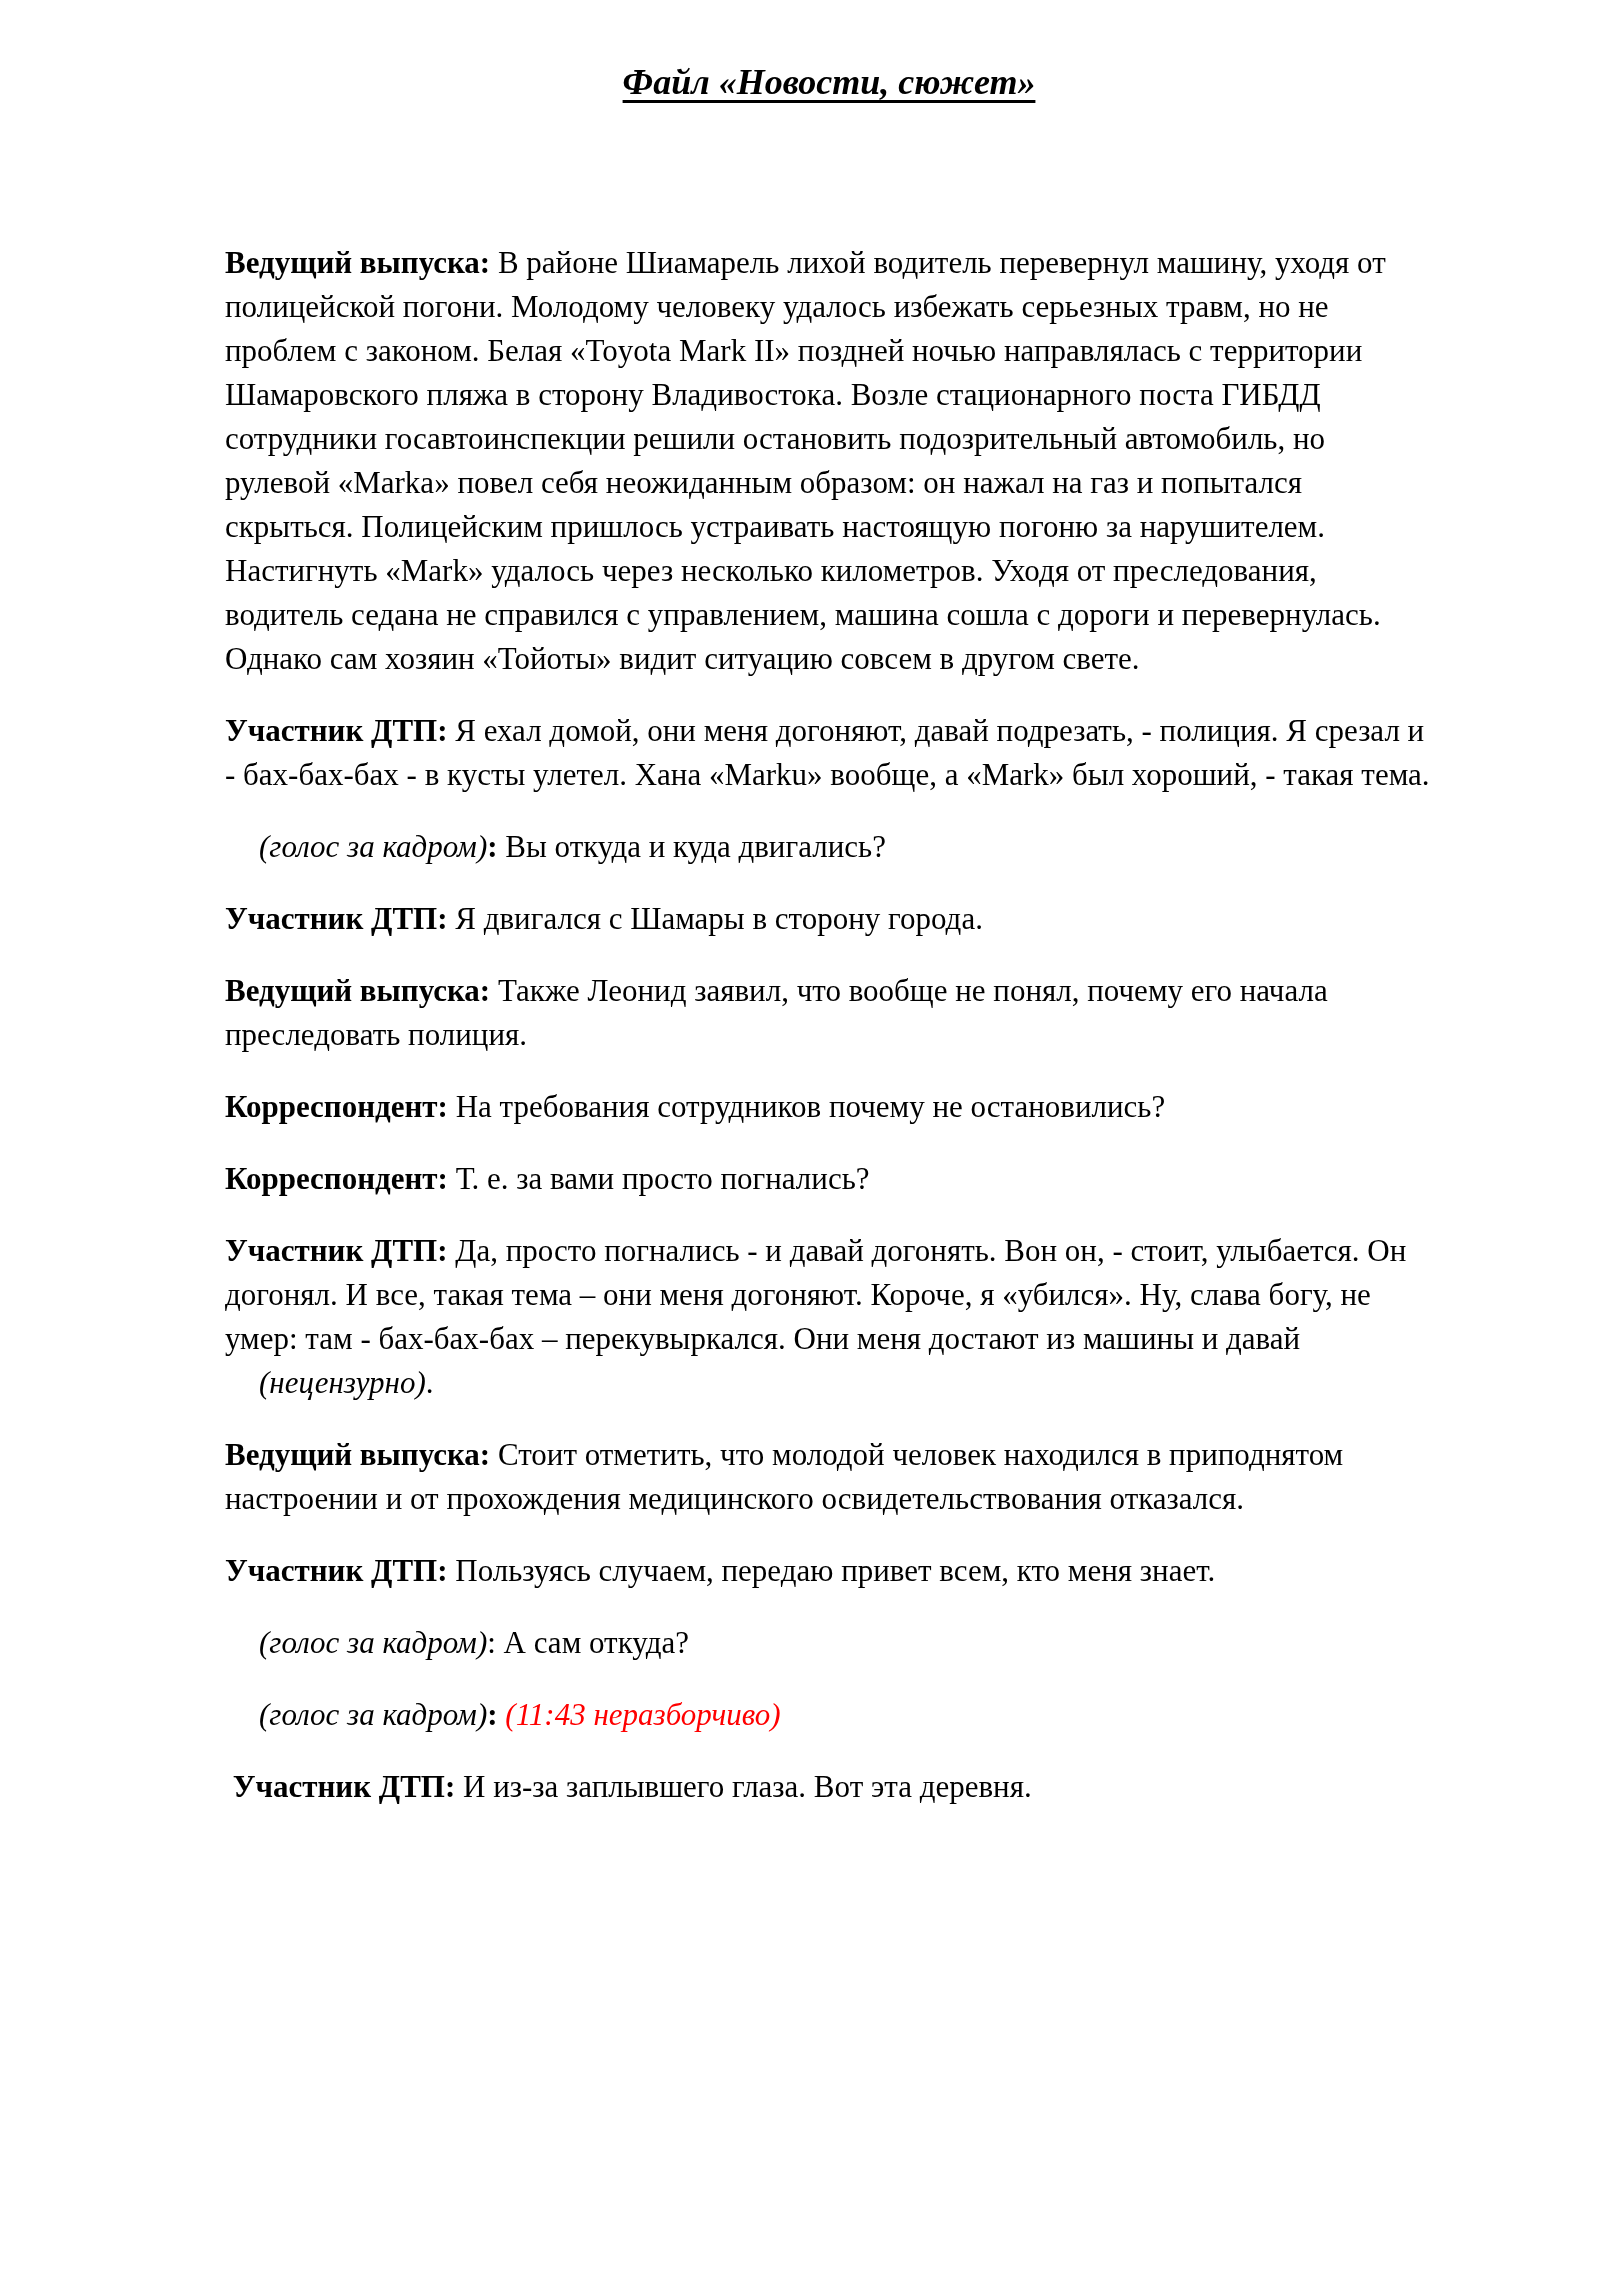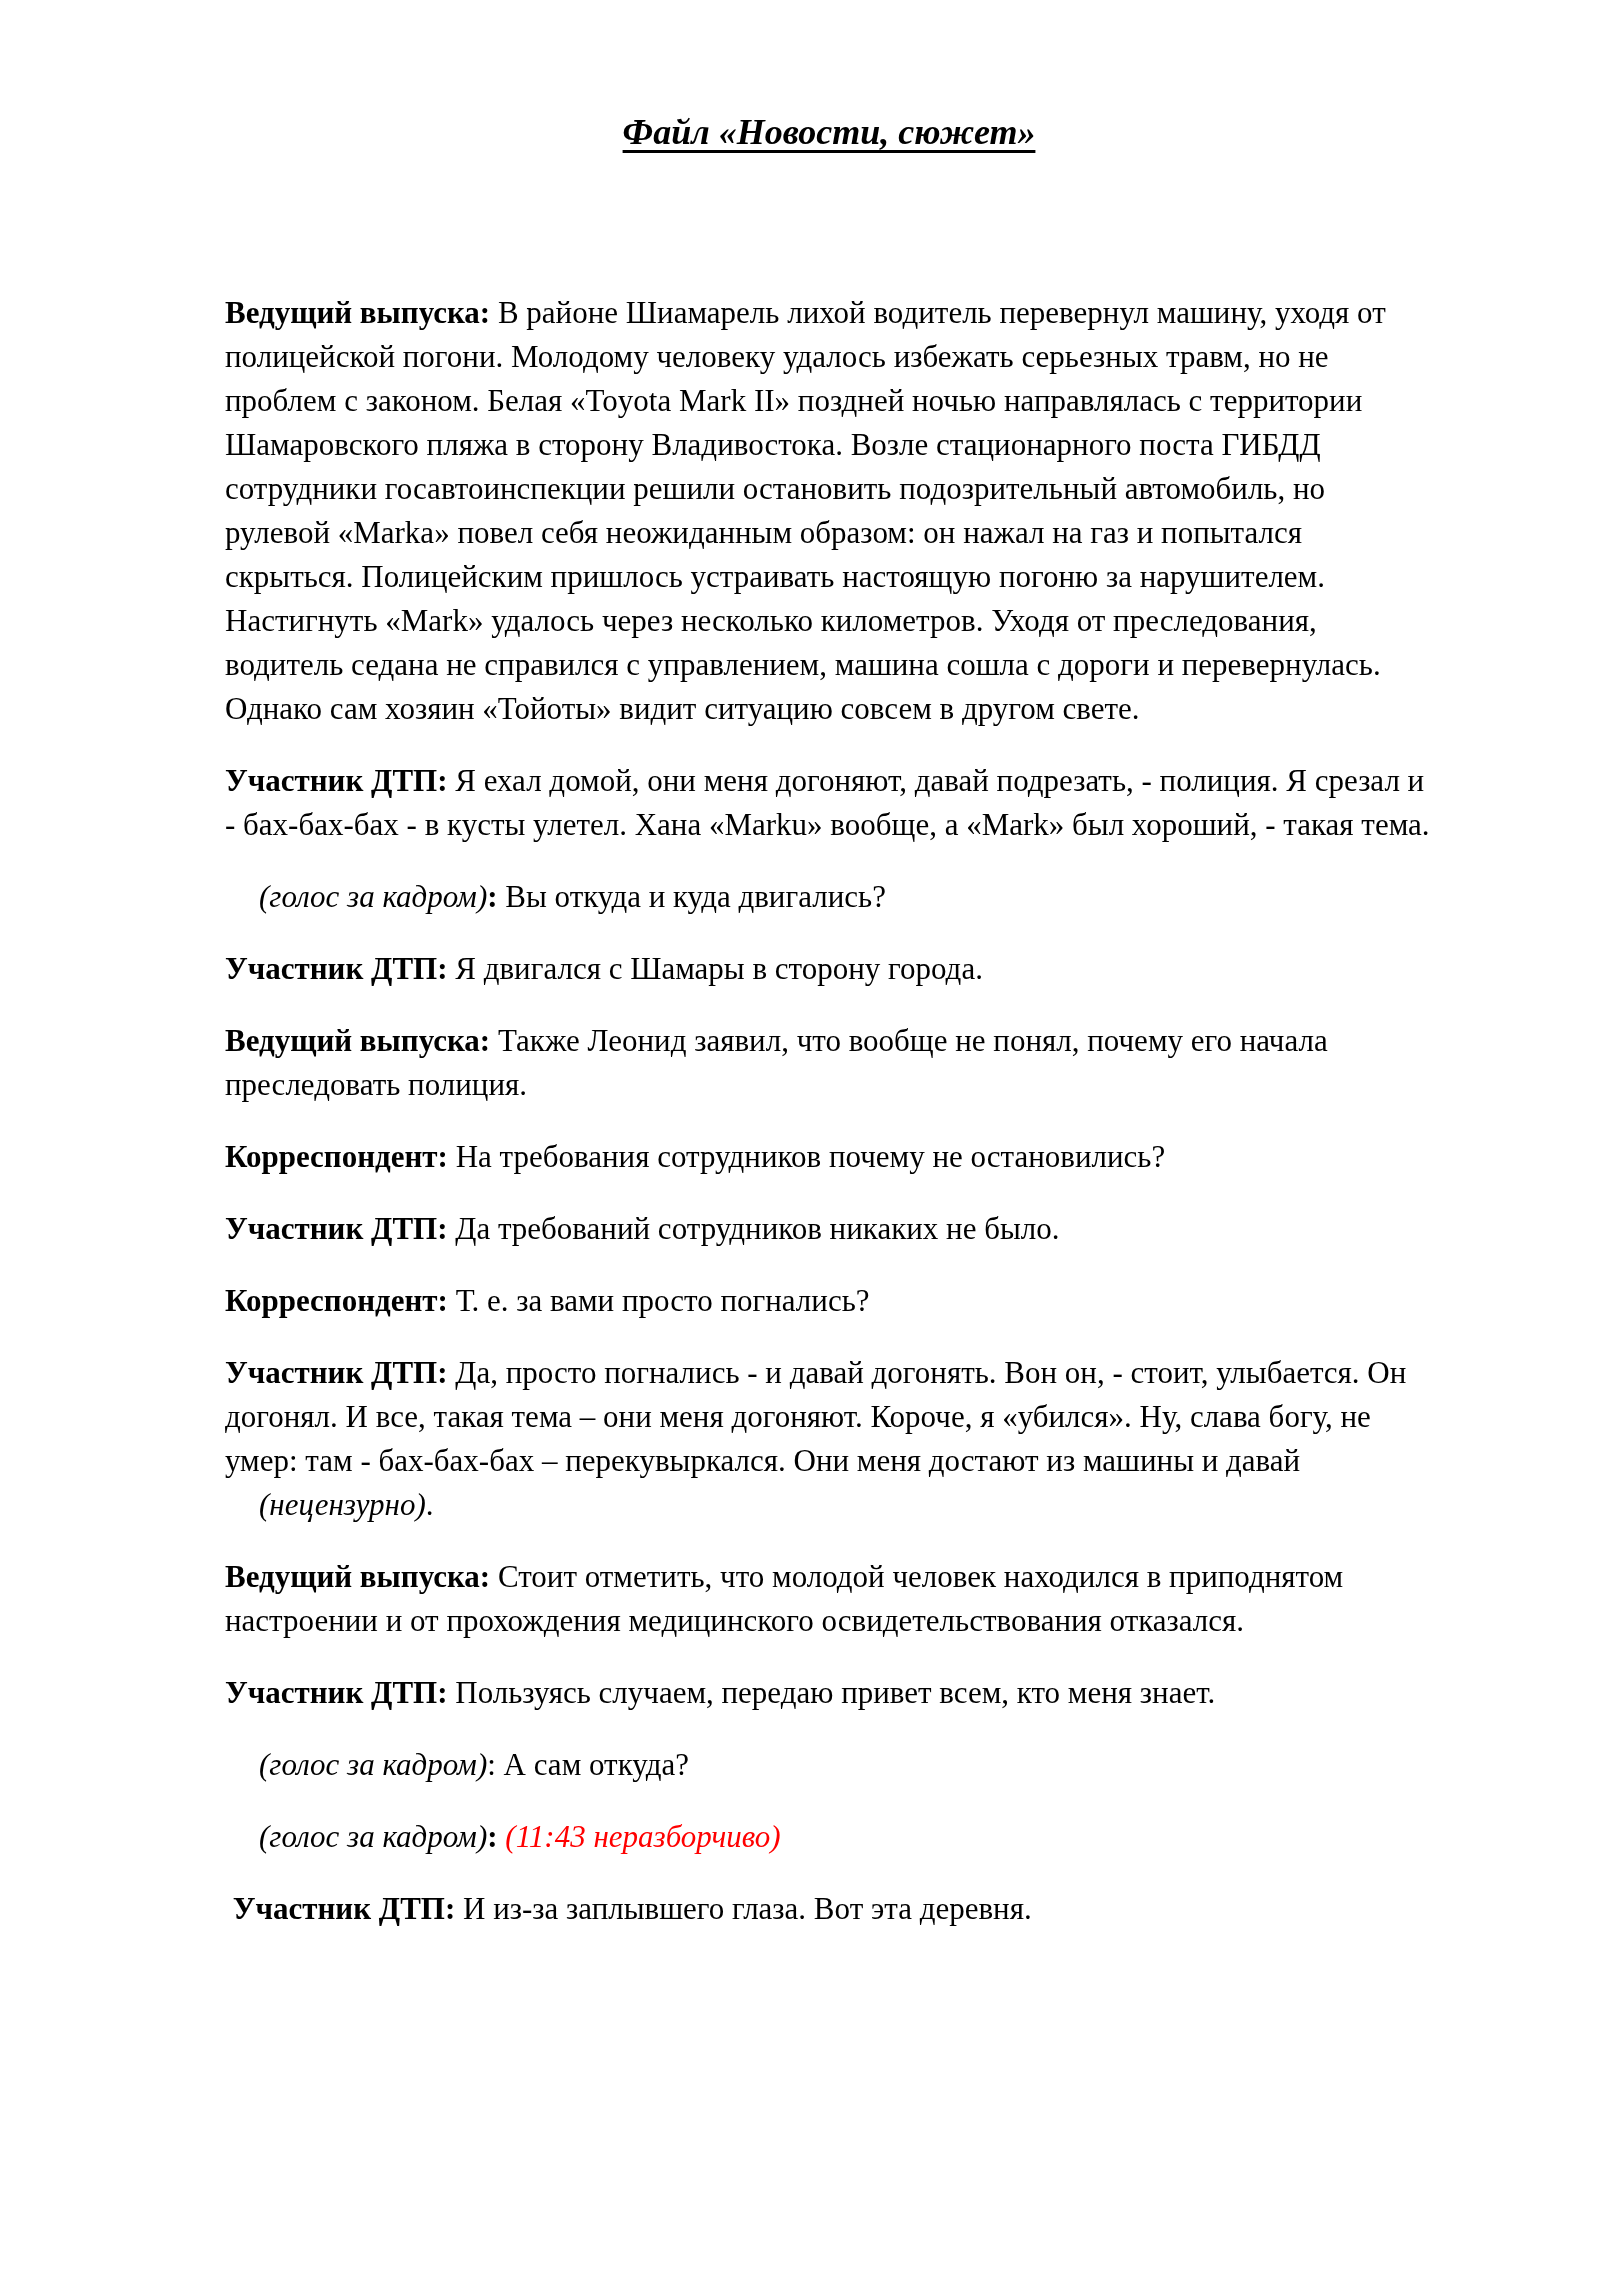--- a/index.html
+++ b/index.html
@@ -7,21 +7,21 @@
     padding: 0;
     background: #ffffff;
   }
   .page {
     position: relative;
     width: 1553px;
     min-height: 2293px;
     box-sizing: border-box;
     background: var(--bg-color, #ffffff);
     color: var(--text-color, #000000);
-    padding: 110px 120px 59px 225px;
+    padding: 60px 120px 59px 225px;
     font-family: "Liberation Serif", "DejaVu Serif", serif;
   }
   .title {
     margin: 0 0 137px 0;
     text-align: center;
     font-size: 36px;
     line-height: 44px;
     font-weight: 700;
     font-style: italic;
     text-decoration: underline;
@@ -44,21 +44,20 @@
 
 <div class="page" style="--bg-color: #ffffff; --text-color: #000000; --red-color: #ff0000;">
   <h1 class="title">Файл «Новости, сюжет»</h1>
   <div class="transcript">
       <p class="para"><span class="seg-bold">Ведущий выпуска:</span><span class="seg-normal"> В районе Шиамарель лихой водитель перевернул машину, уходя от полицейской погони. Молодому человеку удалось избежать серьезных травм, но не проблем с законом. Белая «Toyota Mark II» поздней ночью направлялась с территории Шамаровского пляжа в сторону Владивостока. Возле стационарного поста ГИБДД сотрудники госавтоинспекции решили остановить подозрительный автомобиль, но рулевой «Marka» повел себя неожиданным образом: он нажал на газ и попытался скрыться. Полицейским пришлось устраивать настоящую погоню за нарушителем. Настигнуть «Mark» удалось через несколько километров. Уходя от преследования, водитель седана не справился с управлением, машина сошла с дороги и перевернулась. Однако сам хозяин «Тойоты» видит ситуацию совсем в другом свете.</span></p>
       <p class="para"><span class="seg-bold">Участник ДТП:</span><span class="seg-normal"> Я ехал домой, они меня догоняют, давай подрезать, - полиция. Я срезал и - бах-бах-бах - в кусты улетел. Хана «Marku» вообще, а «Mark» был хороший, - такая тема.</span></p>
       <p class="para"><span class="seg-italic">(голос за кадром)</span><span class="seg-bold">:</span><span class="seg-normal"> Вы откуда и куда двигались?</span></p>
       <p class="para"><span class="seg-bold">Участник ДТП:</span><span class="seg-normal"> Я двигался с Шамары в сторону города.</span></p>
       <p class="para"><span class="seg-bold">Ведущий выпуска:</span><span class="seg-normal"> Также Леонид заявил, что вообще не понял, почему его начала преследовать полиция.</span></p>
       <p class="para"><span class="seg-bold">Корреспондент:</span><span class="seg-normal"> На требования сотрудников почему не остановились?</span></p>
-      <p class="para"><span class="seg-bold">Участник ДТП:</span><span class="seg-normal"> Да требований сотрудников никаких не было.</span></p>
       <p class="para"><span class="seg-bold">Корреспондент:</span><span class="seg-normal"> Т. е. за вами просто погнались?</span></p>
       <p class="para"><span class="seg-bold">Участник ДТП:</span><span class="seg-normal"> Да, просто погнались - и давай догонять. Вон он, - стоит, улыбается. Он догонял. И все, такая тема – они меня догоняют. Короче, я «убился». Ну, слава богу, не умер: там - бах-бах-бах – перекувыркался. Они меня достают из машины и давай </span><span class="seg-italic">(нецензурно)</span><span class="seg-normal">.</span></p>
       <p class="para"><span class="seg-bold">Ведущий выпуска:</span><span class="seg-normal"> Стоит отметить, что молодой человек находился в приподнятом настроении и от прохождения медицинского освидетельствования отказался.</span></p>
       <p class="para"><span class="seg-bold">Участник ДТП:</span><span class="seg-normal"> Пользуясь случаем, передаю привет всем, кто меня знает.</span></p>
       <p class="para"><span class="seg-italic">(голос за кадром)</span><span class="seg-normal">: А сам откуда?</span></p>
       <p class="para"><span class="seg-italic">(голос за кадром)</span><span class="seg-bold">:</span><span class="seg-normal"> </span><span class="seg-red-italic">(11:43 неразборчиво)</span></p>
       <p class="para"><span class="seg-normal"> </span><span class="seg-bold">Участник ДТП:</span><span class="seg-normal"> И из-за заплывшего глаза. Вот эта деревня.</span></p>
     </div>
 </div>
 

